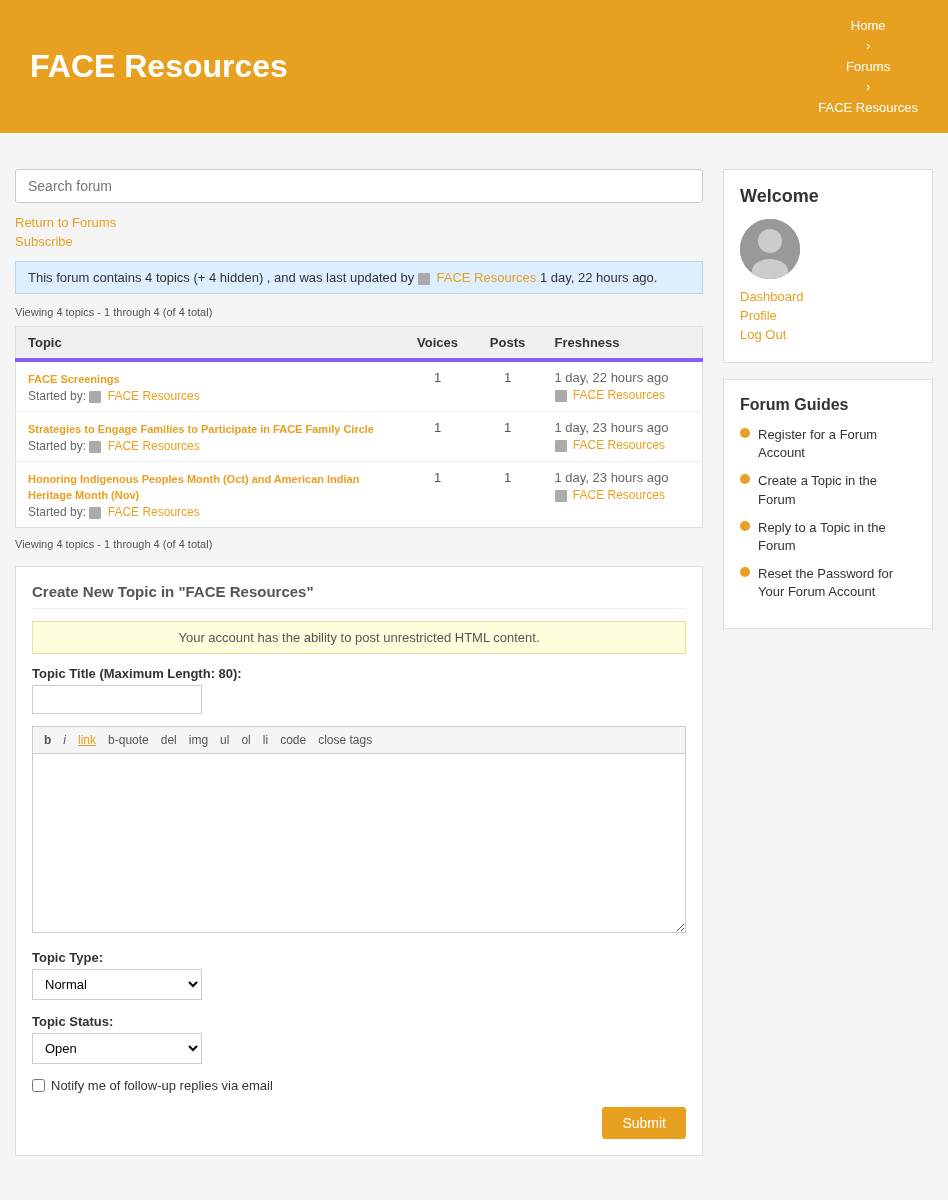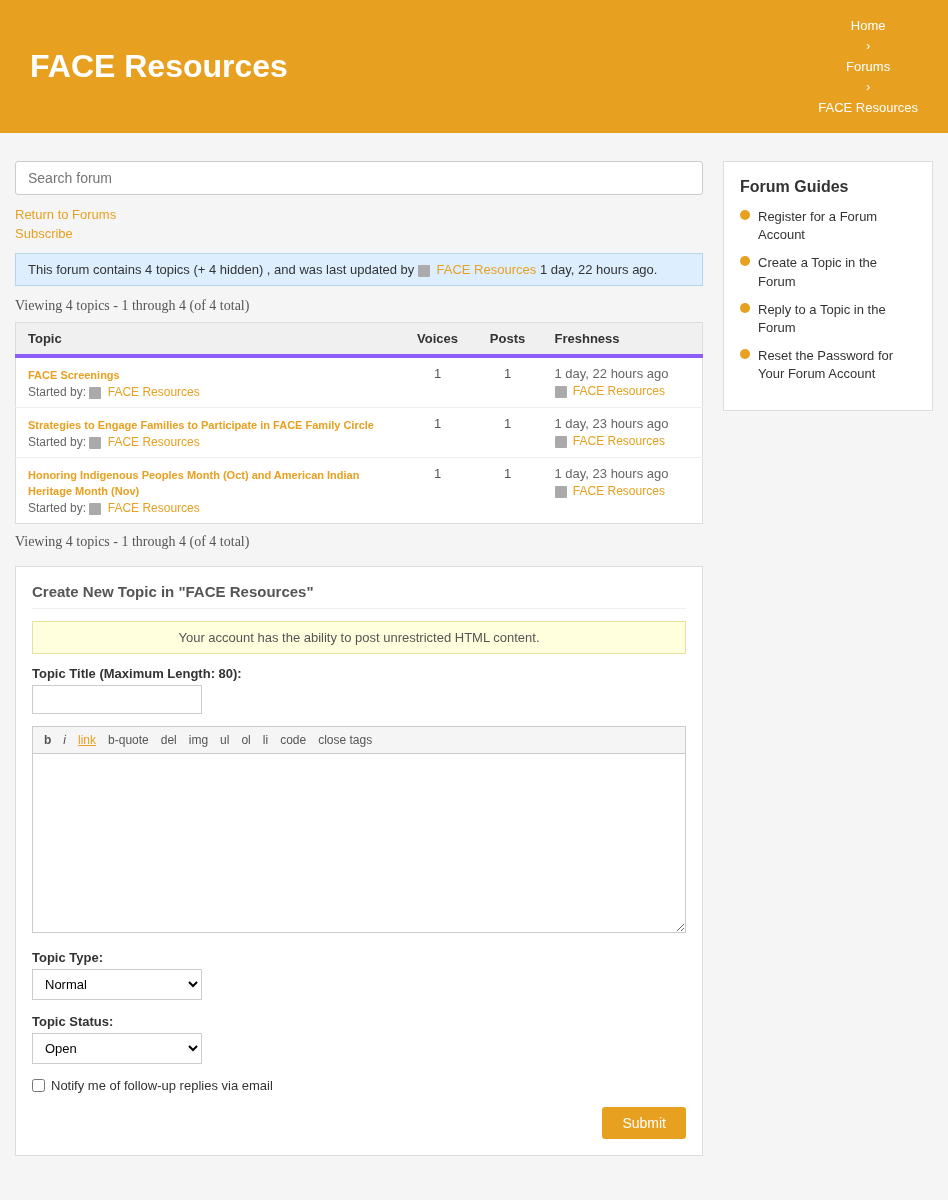--- a/index.html
+++ b/index.html
@@ -29,21 +29,21 @@
     .breadcrumb a {
       color: #fff;
       text-decoration: none;
     }
     .breadcrumb-sep { color: #fff; font-size: 12px; }
 
     
     .main-container {
       max-width: 948px;
       margin: 0 auto;
-      padding: 28px 15px;
+      padding: 36px 15px;
       display: flex;
       gap: 20px;
     }
     .content-area {
       flex: 1;
       min-width: 0;
     }
     .sidebar {
       width: 210px;
       flex-shrink: 0;
@@ -75,24 +75,23 @@
       border: 1px solid #b8d4e8;
       padding: 8px 12px;
       font-size: 13px;
       margin: 12px 0;
       color: #333;
     }
     .info-bar a { color: #e8a020; text-decoration: none; }
 
     
     .viewing-text {
-      font-size: 14px;
+      font-size: 11px;
       color: #555;
       margin-bottom: 8px;
-      font-family: Liberation Serif, serif;
     }
 
     
     .forum-table {
       width: 100%;
       border-collapse: collapse;
       background: #fff;
       border: 1px solid #ddd;
     }
     .forum-table th {
@@ -462,20 +461,33 @@
       
       <div class="submit-row">
         <button class="submit-btn">Submit</button>
       </div>
     </div>
 
   </div>
 
   <div class="sidebar">
 
+    <div class="welcome-box">
+      <div class="welcome-title">Welcome</div>
+      <div class="avatar-circle">
+        <svg class="avatar-svg" viewBox="0 0 60 60" xmlns="http://www.w3.org/2000/svg">
+          <rect width="60" height="60" fill="#999"></rect>
+          <circle cx="30" cy="22" r="12" fill="#ccc"></circle>
+          <ellipse cx="30" cy="52" rx="18" ry="12" fill="#ccc"></ellipse>
+        </svg>
+      </div>
+      <a href="#" class="sidebar-link">Dashboard</a>
+      <a href="#" class="sidebar-link">Profile</a>
+      <a href="#" class="sidebar-link">Log Out</a>
+    </div>
 
     <div class="forum-guides-box">
       <div class="forum-guides-title">Forum Guides</div>
       <div id="forum-guides-list">
           <div class="guide-item">
       <span class="guide-bullet"></span>
       <a href="#" class="guide-link">Register for a Forum Account</a>
     </div>
           <div class="guide-item">
       <span class="guide-bullet"></span>

